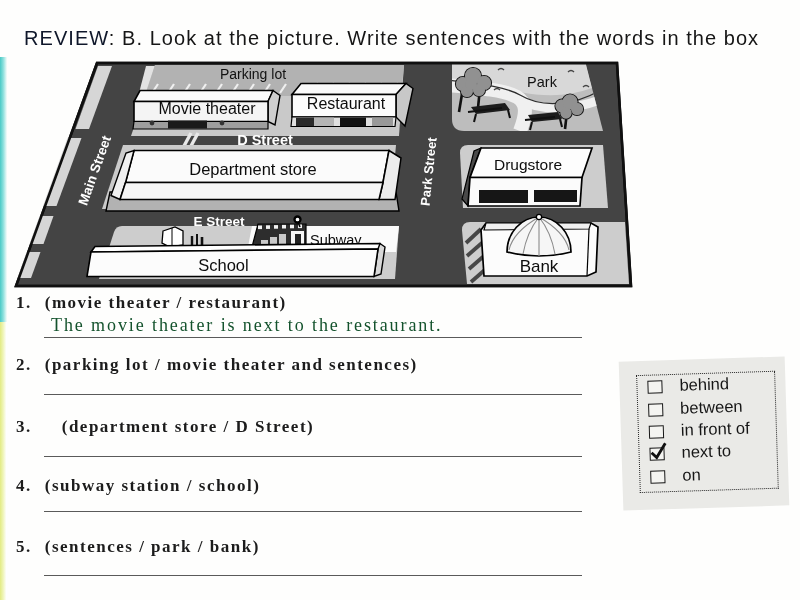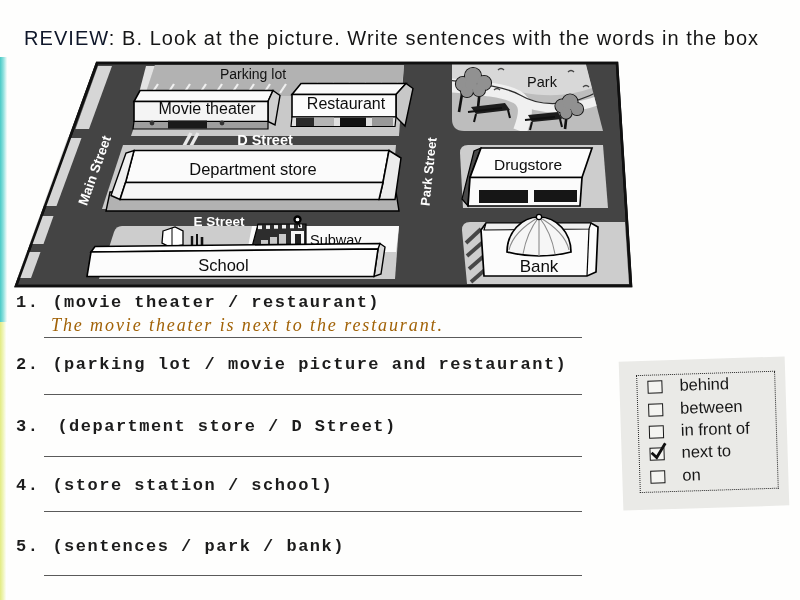--- a/index.html
+++ b/index.html
@@ -1,19 +1,19 @@
 <!DOCTYPE html>
 <html><head>
 <meta charset="utf-8">
 <style>
   html,body{margin:0;padding:0;}
   body{width:800px;height:600px;position:relative;background:#fefefd;overflow:hidden;
        font-family:"Liberation Sans", sans-serif;}
   .abs{position:absolute;}
-  .item{position:absolute;left:16px;font-family:Liberation Mono, monospace;font-weight:bold;
+  .item{position:absolute;left:16px;font-family:Liberation Serif, serif;font-weight:bold;
         font-size:17px;letter-spacing:1.5px;color:#1c1c1c;white-space:nowrap;}
   .item .txt{display:inline-block;}
   .uline{position:absolute;left:44px;width:538px;border-top:1.4px solid #5a5a5a;}
 </style>
 </head>
 <body>
 
 <div class="abs" style="left:0;top:57px;width:8px;height:265px;background:linear-gradient(to right,#49cac6 0%,#8adfdc 40%,rgba(255,255,255,0) 90%);"></div>
 
 <div class="abs" style="left:0;top:322px;width:7px;height:278px;background:linear-gradient(to right,#e2eb82 0%,#eff5b8 45%,rgba(255,255,255,0) 90%);"></div>
@@ -251,33 +251,33 @@
 
 <text x="99" y="172" font-size="13.5" font-family="Liberation Sans" font-weight="bold" fill="#fff" text-anchor="middle" transform="rotate(-70.5 99 172)">Main Street</text>
 
 <text x="433" y="172" font-size="13" font-family="Liberation Sans" font-weight="bold" fill="#fff" text-anchor="middle" transform="rotate(-84 433 172)">Park Street</text>
 
 <polygon points="97,63 617,63 631,286 16,286" fill="none" stroke="#101010" stroke-width="2.6"></polygon>
 </svg>
 
 <div class="item" style="top:293px;">1.<span class="txt" style="margin-left:13px;">(movie theater / restaurant)</span></div>
 
-<div class="abs" style="left:51px;top:315px;font-family:'Liberation Serif',serif;font-style:italic;font-size:18px;letter-spacing:1.9px;color:#a16207;white-space:nowrap;">The movie theater is next to the restaurant.</div>
+<div class="abs" style="left:51px;top:315px;font-family:'Liberation Serif',serif;font-size:18px;letter-spacing:1.9px;color:#14532d;white-space:nowrap;">The movie theater is next to the restaurant.</div>
 
 <div class="uline" style="top:337px;"></div>
 
-<div class="item" style="top:355px;">2.<span class="txt" style="margin-left:13px;">(parking lot / movie picture and restaurant)</span></div>
+<div class="item" style="top:355px;">2.<span class="txt" style="margin-left:13px;">(parking lot / movie theater and sentences)</span></div>
 
 <div class="uline" style="top:394px;"></div>
 
-<div class="item" style="top:417px;">3.<span class="txt" style="margin-left:18px;">(department store / D Street)</span></div>
+<div class="item" style="top:417px;">3.<span class="txt" style="margin-left:30px;">(department store / D Street)</span></div>
 
 <div class="uline" style="top:456px;"></div>
 
-<div class="item" style="top:476px;">4.<span class="txt" style="margin-left:13px;">(store station / school)</span></div>
+<div class="item" style="top:476px;">4.<span class="txt" style="margin-left:13px;">(subway station / school)</span></div>
 
 <div class="uline" style="top:511px;"></div>
 
 <div class="item" style="top:537px;">5.<span class="txt" style="margin-left:13px;">(sentences / park / bank)</span></div>
 
 <div class="uline" style="top:575px;"></div>
 
 <div class="abs" style="left:621px;top:359px;width:166px;height:149px;background:#eaeae7;transform:rotate(-1.8deg);">
 
   <div class="abs" style="left:17px;top:14px;width:137px;height:116px;border:1.6px dotted #2a2a2a;"></div>

